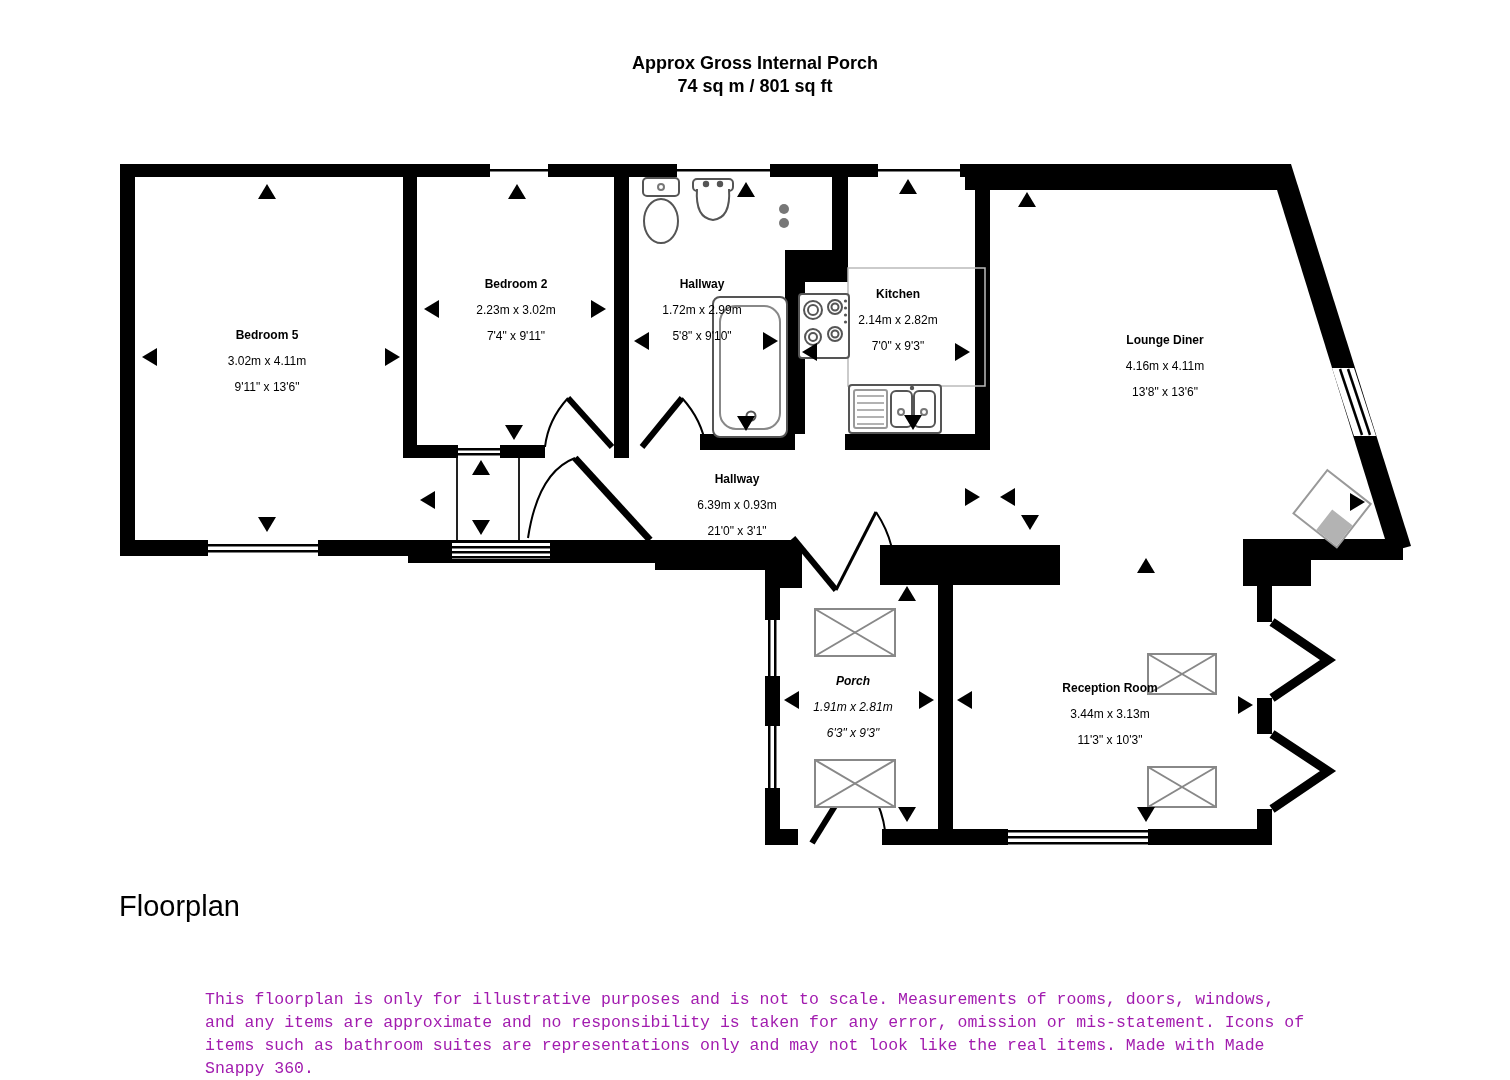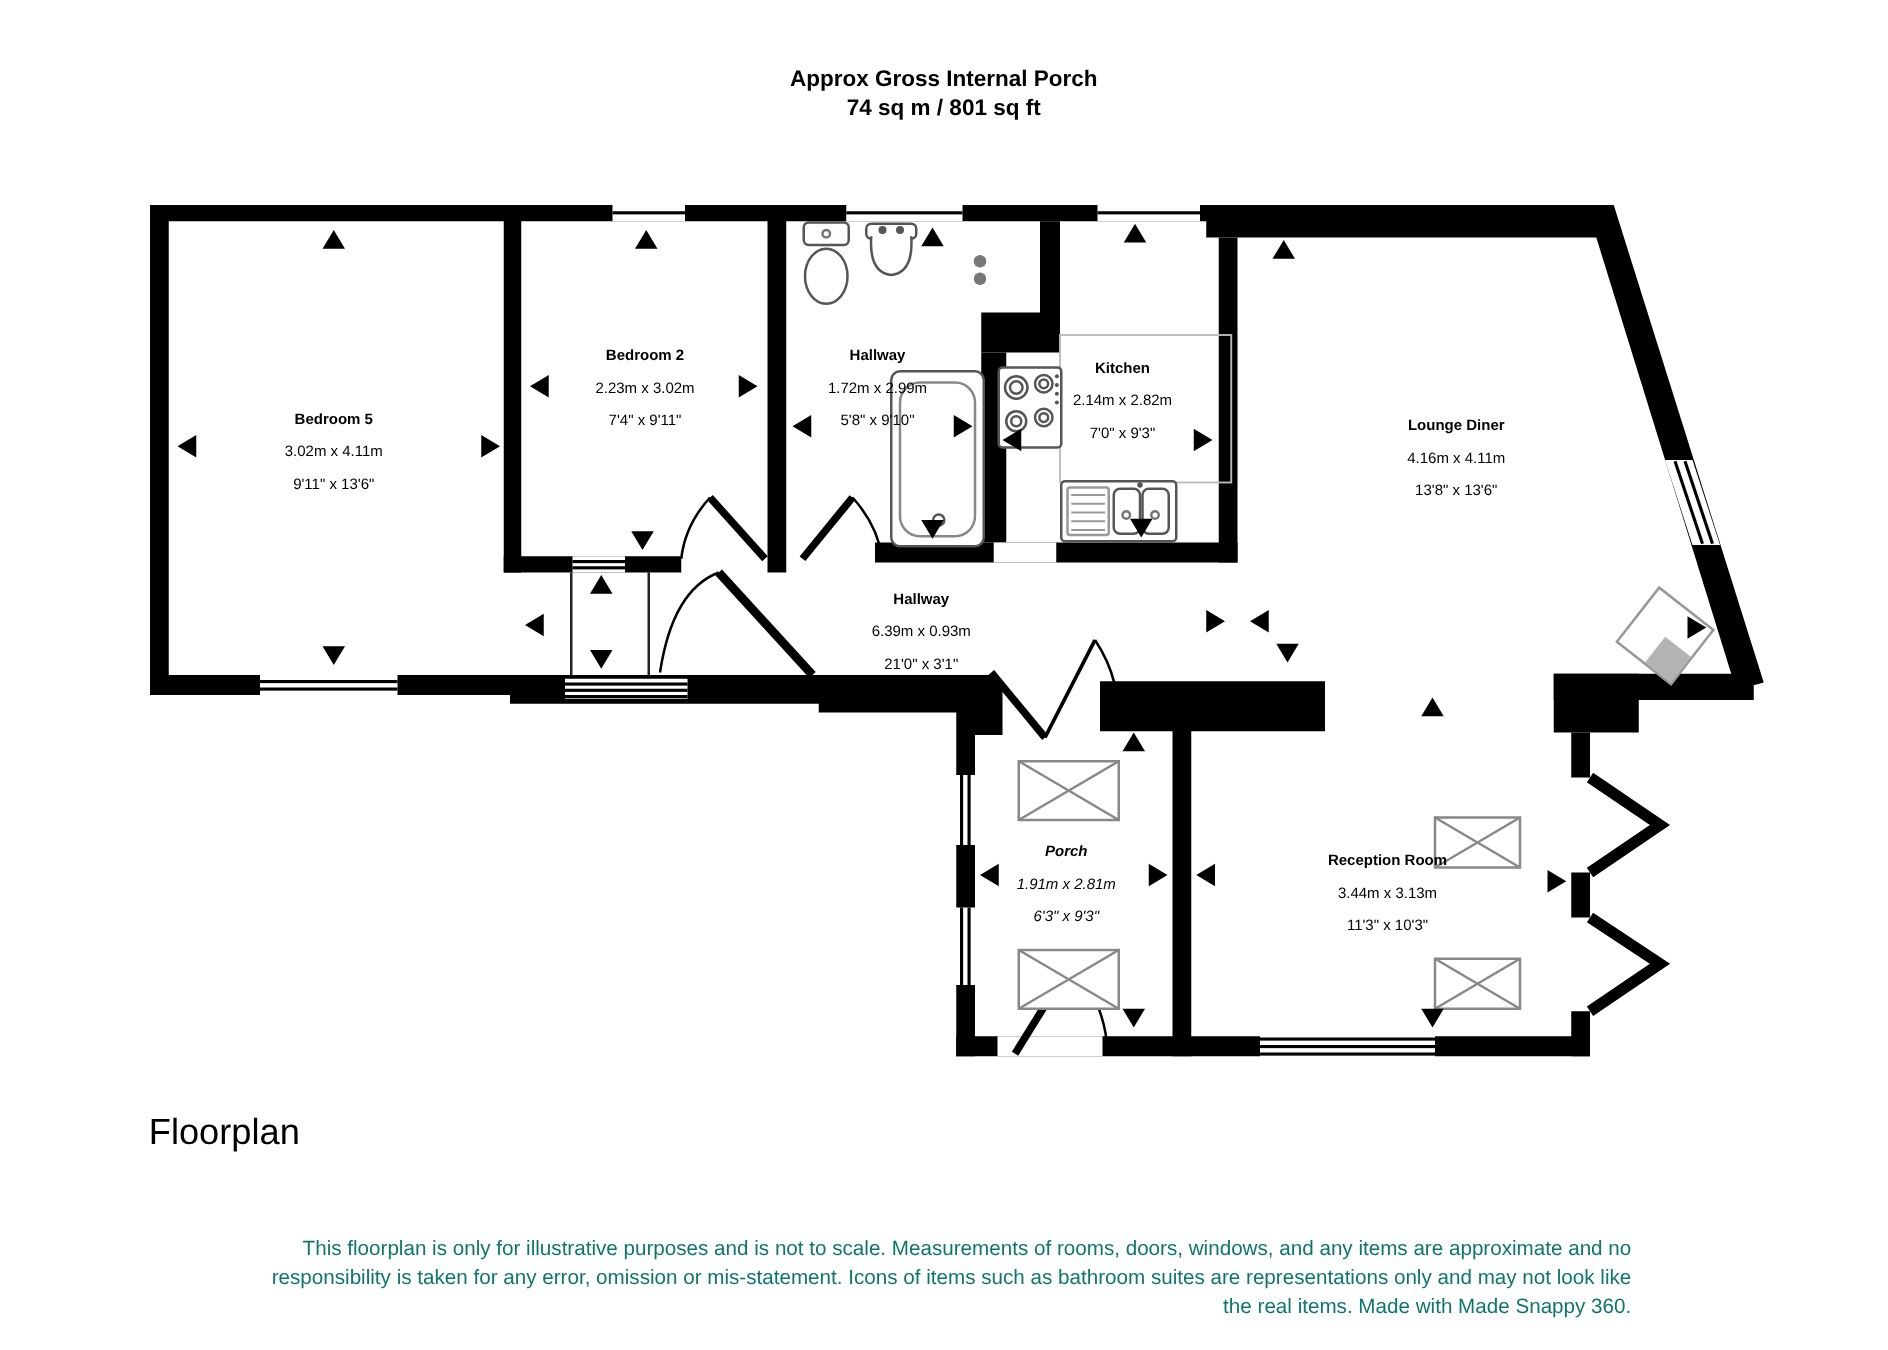--- a/index.html
+++ b/index.html
@@ -5,22 +5,22 @@
   html,body{margin:0;padding:0;background:#fff;}
   .page{position:relative;width:1510px;height:1080px;background:#fff;overflow:hidden;
         font-family:"Liberation Sans","DejaVu Sans",sans-serif;color:#000;}
   .plan-svg{position:absolute;left:0;top:0;}
   .hdr{position:absolute;left:0;top:52px;width:1510px;text-align:center;
        font-weight:bold;font-size:18px;line-height:23px;}
   .room-label{position:absolute;width:300px;margin-left:-150px;text-align:center;
               font-size:12px;line-height:26px;white-space:nowrap;}
   .room-label .rname{font-weight:bold;}
   .fp-label{position:absolute;left:119px;top:890px;font-size:29px;}
-  .disc{position:absolute;left:205px;top:988px;width:1100px;text-align:right;
-        font-size:16.5px;line-height:23px;color:#0f766e;}
+  .disc{position:absolute;left:205px;top:988px;width:1100px;text-align:left;
+        font-size:16.5px;line-height:23px;color:#a21caf;font-family:Liberation Mono, monospace;}
 </style>
 </head>
 <body>
 
 <div class="page">
 
   <div class="hdr">
     <div>Approx Gross Internal Porch</div>
     <div>74 sq m / 801 sq ft</div>
   </div>

